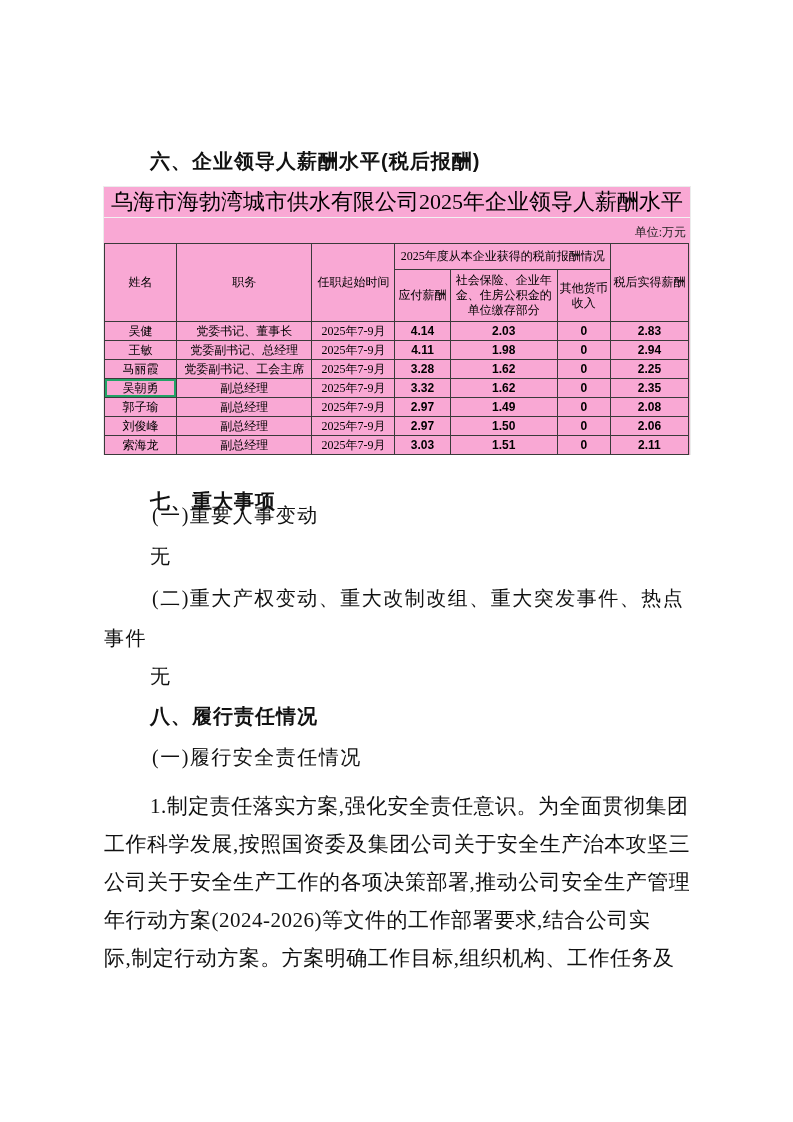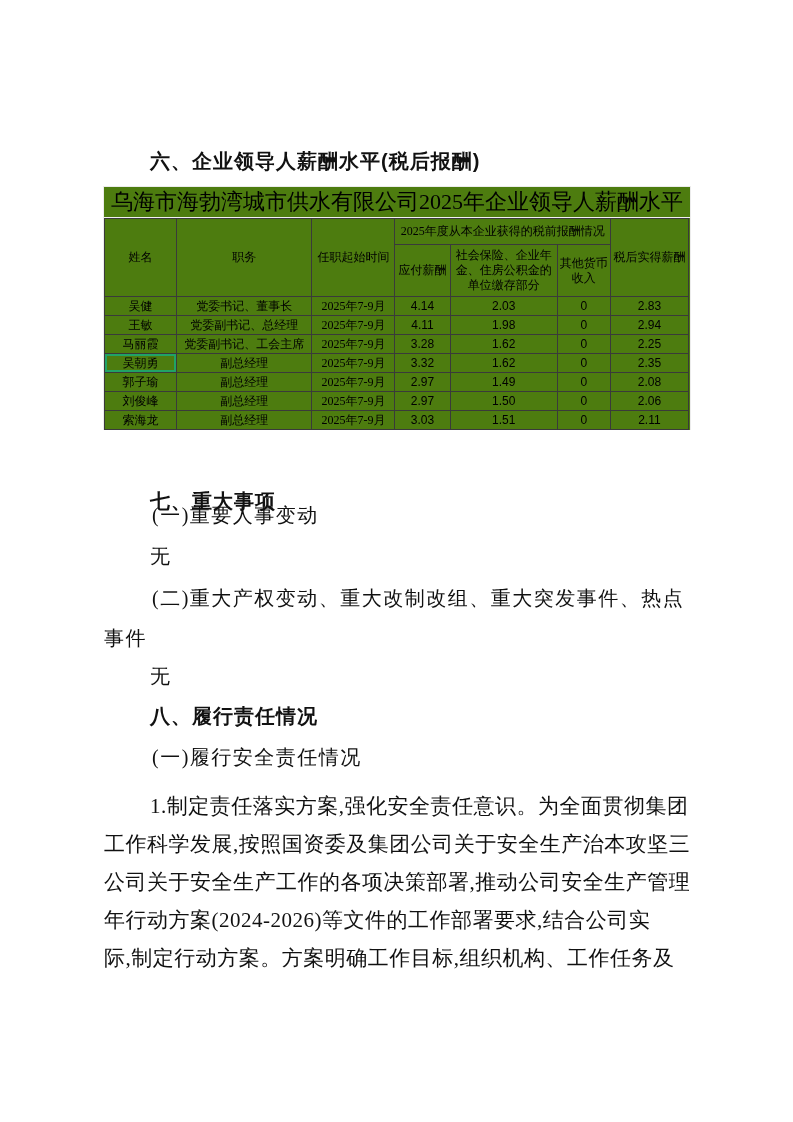--- a/index.html
+++ b/index.html
@@ -10,21 +10,21 @@
   .abs{position:absolute;line-height:1.25;white-space:nowrap;}
   .h-num{
     font-family:"Liberation Sans","DejaVu Sans",sans-serif;
     font-weight:bold;font-size:20px;letter-spacing:1px;color:#111;
   }
   .kaiti{font-size:20px;letter-spacing:1.5px;color:#111;}
 
   
   .sheet{
     position:absolute;left:103px;top:186px;width:586px;
-    border:1px solid #ececec;border-bottom:none;background:#4d7c0f;
+    border:1px solid #ececec;border-bottom:none;background:#f9a8d4;
   }
   .sheet-title{
     height:30px;display:flex;align-items:center;justify-content:center;
     font-size:22px;color:#000;border-bottom:1px solid #f2f2f2;white-space:nowrap;
   }
   .unit-row{
     height:23px;display:flex;align-items:flex-end;justify-content:flex-end;
     font-size:12px;color:#222;padding:0 4px 2px 0;
   }
   table.salary{
@@ -34,39 +34,40 @@
   table.salary th,table.salary td{
     border:1px solid #3a3a3a;text-align:center;vertical-align:middle;
     padding:0 1px;overflow:hidden;
   }
   table.salary th{font-weight:normal;font-size:12px;line-height:15px;}
   tr.hdr1 th{height:25px;}
   tr.hdr2 th{height:51px;}
   table.salary td{height:18px;line-height:18px;font-size:12px;}
   td.num{
     font-family:"Liberation Sans","DejaVu Sans",sans-serif;
-    font-weight:400;font-size:12px;
+    font-weight:700;font-size:12px;
   }
   td.name,td.pos{font-size:12px;}
   td.date{font-size:11px;}
   td.sel{box-shadow:inset 0 0 0 2px #21a366;}
 
   .para{position:absolute;left:104px;top:787px;width:600px;}
   .para .pline{height:38px;line-height:38px;font-size:21px;letter-spacing:0.5px;color:#111;white-space:nowrap;}
   .para .pline.indent{padding-left:46px;}
 </style>
 </head>
 <body>
 
 <div id="page">
 
   <div class="abs h-num" style="left:150px;top:149px;">六、企业领导人薪酬水平(税后报酬)</div>
 
   <div class="sheet">
     <div class="sheet-title">乌海市海勃湾城市供水有限公司2025年企业领导人薪酬水平</div>
+    <div class="unit-row">单位:万元</div>
     <table class="salary">
       <colgroup>
         <col style="width:72px">
           <col style="width:135px">
           <col style="width:83px">
         <col style="width:55px">
           <col style="width:107px">
           <col style="width:53px">
           <col style="width:78px">
       </colgroup>

